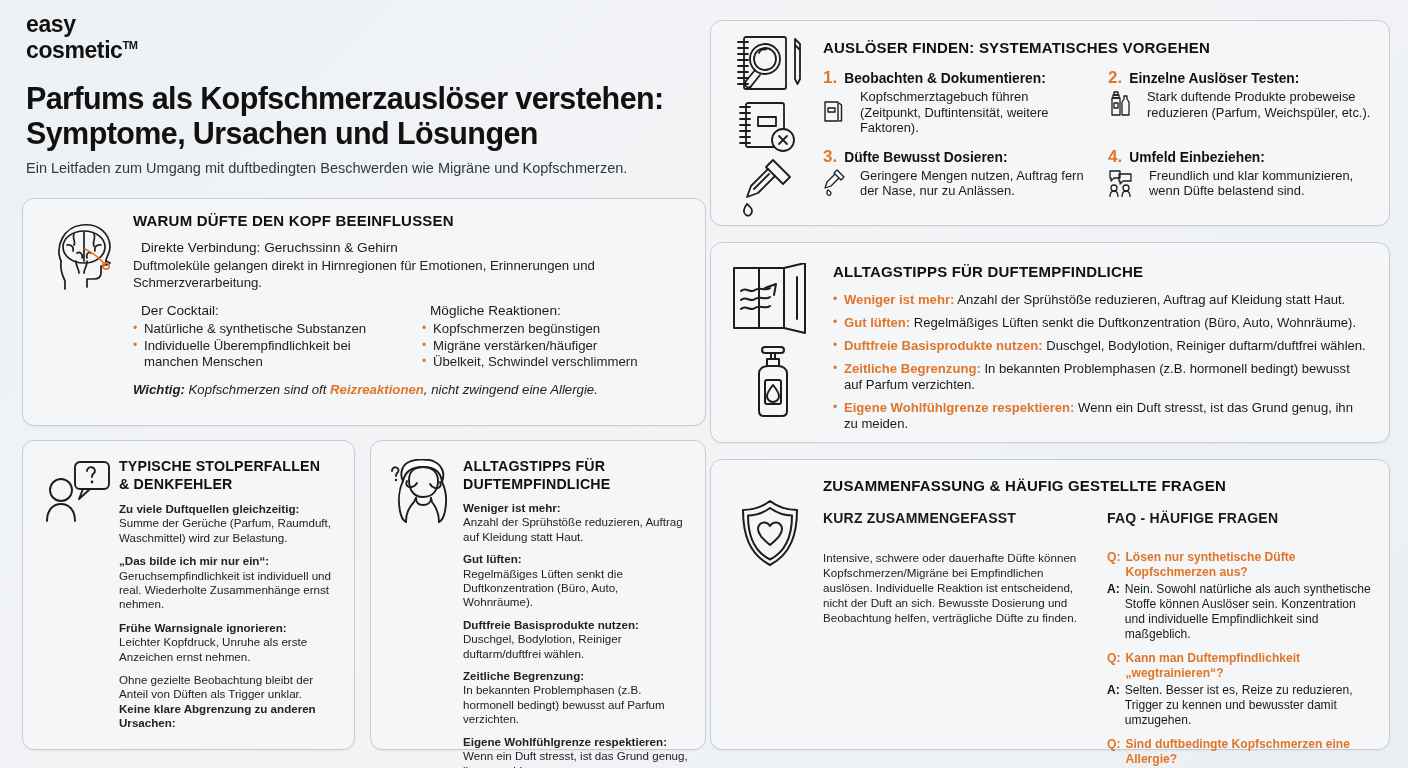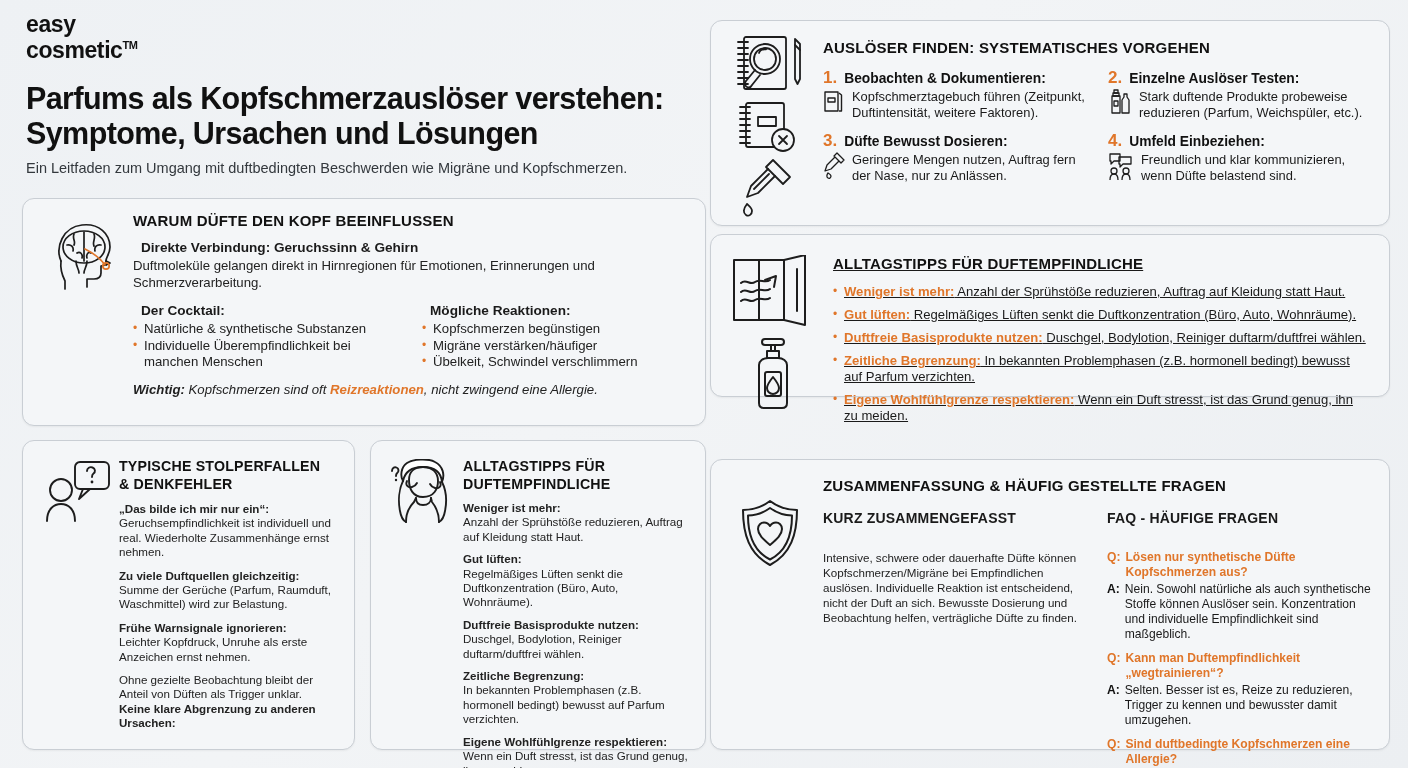--- a/index.html
+++ b/index.html
@@ -51,44 +51,44 @@
     content:"•"; position:absolute; left:0; top:-1px; color:#e0762a; font-size:12px;
   }
   svg { display:block; }
 
   
   #card-brain { left:22px; top:198px; width:684px; height:228px; }
   #card-brain .inner { padding:13px 18px 0 110px; }
   #card-brain .blk { margin-top:11px; }
   .cols2 { display:flex; gap:24px; margin-top:12px; }
   .cols2 > div { flex:1; }
-  .colhd { font-weight:700; font-size:13.6px; margin-bottom:3px;padding-left:8px; }
+  .colhd { font-weight:400; font-size:13.6px; margin-bottom:3px;padding-left:8px; }
 
   
   #card-trap { left:22px; top:440px; width:333px; height:310px; }
   #card-trap .inner { padding:16px 14px 0 96px; }
   #card-trap .item { margin-top:9px; }
 
   
   #card-tips-s { left:370px; top:440px; width:336px; height:310px; }
   #card-tips-s .inner { padding:16px 14px 0 92px; }
   #card-tips-s .item { margin-top:8px; }
 
   
   #card-find { left:710px; top:20px; width:680px; height:206px; }
   #card-find .inner { padding:18px 18px 0 112px; }
   .grid2 { display:grid; grid-template-columns:1fr 1fr; column-gap:22px; row-gap:12px; margin-top:13px; }
   .step-hd { display:flex; align-items:baseline; gap:7px; }
   .step-num { font-size:17px; font-weight:700; color:#e0762a; line-height:1; }
   .step-ttl { font-size:13.8px; font-weight:700; color:#111; }
-  .step-bd { display:flex; gap:7px; margin-top:3px; }
+  .step-bd { display:flex; gap:15px; margin-top:3px;align-items:center; }
   .step-bd .txt { font-size:12.9px; line-height:15.6px; }
 
   
-  #card-tips-b { left:710px; top:234px; width:680px; height:163px;text-decoration:underline; }
+  #card-tips-b { left:710px; top:242px; width:680px; height:201px; }
   #card-tips-b .inner { padding:20px 22px 0 122px; }
   #card-tips-b ul { margin-top:12px; }
   #card-tips-b li { margin-bottom:7px; font-size:13.1px; line-height:16px; }
 
   
   #card-sum { left:710px; top:459px; width:680px; height:291px; }
   #card-sum .inner { padding:17px 18px 0 112px; }
   .sumgrid { display:grid; grid-template-columns:258px 1fr; column-gap:26px; margin-top:16px; }
   .sub-hd { font-weight:700; font-size:14px; letter-spacing:.2px; margin-bottom:24px; }
   .qa { margin-bottom:9px; }
@@ -164,26 +164,26 @@
         <circle cx="16" cy="31" r="11"></circle>
         <path d="M2 62 C2 50 9 45 16 45 C23 45 30 50 30 62"></path>
       </svg>
     </div>
     <div class="inner">
       <div class="ttl sm">
         <span>TYPISCHE STOLPERFALLEN</span><br>
         <span>&amp; DENKFEHLER</span>
       </div>
       <div class="item">
+        <div class="tiny b or">Zu viele Duftquellen gleichzeitig:</div>
+        <div class="tiny">Summe der Gerüche (Parfum, Raumduft, Waschmittel) wird zur Belastung.</div>
+      </div>
+      <div class="item">
         <div class="tiny b or">„Das bilde ich mir nur ein“:</div>
         <div class="tiny">Geruchsempfindlichkeit ist individuell und real. Wiederholte Zusammenhänge ernst nehmen.</div>
-      </div>
-      <div class="item">
-        <div class="tiny b or">Zu viele Duftquellen gleichzeitig:</div>
-        <div class="tiny">Summe der Gerüche (Parfum, Raumduft, Waschmittel) wird zur Belastung.</div>
       </div>
       <div class="item">
         <div class="tiny b or">Frühe Warnsignale ignorieren:</div>
         <div class="tiny">Leichter Kopfdruck, Unruhe als erste Anzeichen ernst nehmen.</div>
       </div>
       <div class="item">
         <div class="tiny">Ohne gezielte Beobachtung bleibt der Anteil von Düften als Trigger unklar.</div>
         <div class="tiny b or">Keine klare Abgrenzung zu anderen Ursachen:</div>
       </div>
     </div>

